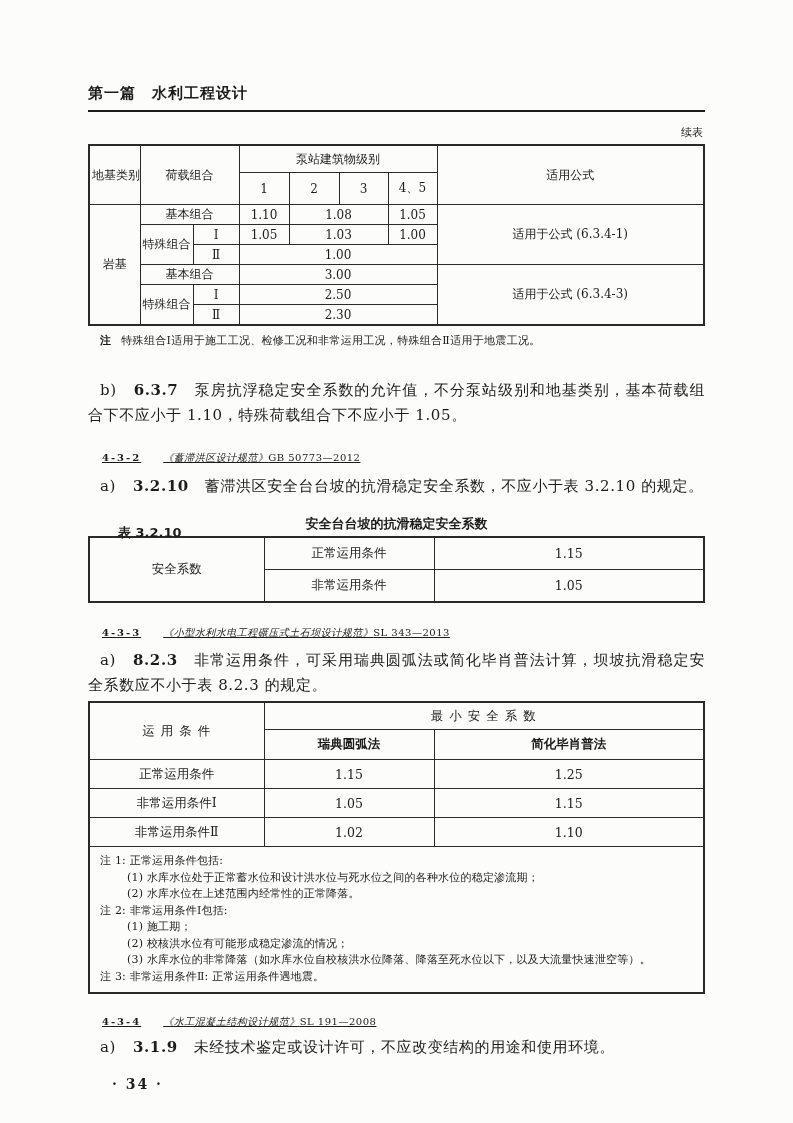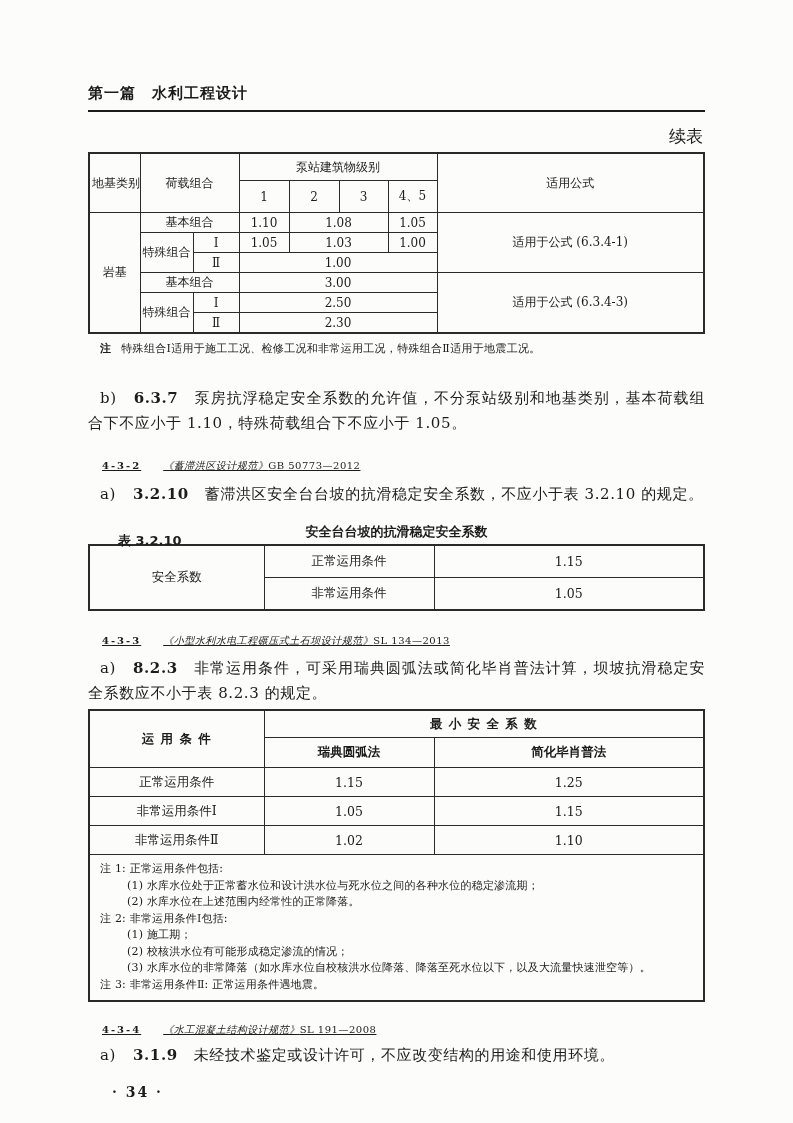--- a/index.html
+++ b/index.html
@@ -15,21 +15,21 @@
     padding: 84px 88px 0 88px;
   }
   
   .running-header {
     display: flex; align-items: baseline; gap: 16px;
     font-family: "DejaVu Sans", "Liberation Sans", sans-serif;
     font-weight: bold; font-size: 15px; letter-spacing: 1px;
     border-bottom: 2px solid #1b1b1b;
     padding-bottom: 7px;
   }
-  .continued { text-align: right; font-size: 17px; margin: 13px 2px 4px 0; }
+  .continued { text-align: right; font-size: 11px; margin: 13px 2px 4px 0; }
 
   
   table { border-collapse: collapse; table-layout: fixed; width: 617px; }
   .doc-table { border: 2px solid #2a2a2a; }
   .doc-table td, .doc-table th {
     border: 1px solid #2a2a2a;
     text-align: center; vertical-align: middle;
     font-weight: normal; padding: 1px 2px;
     overflow: hidden; white-space: nowrap;
   }
@@ -62,21 +62,21 @@
     font-family: "DejaVu Sans", "Liberation Sans", sans-serif;
     font-weight: bold; font-size: 13px;
   }
   .tbl-caption .cap-label { position: absolute; left: 30px; top: 9px; }
   .tbl-caption .cap-title { display: block; text-align: center; }
 
   .t2 { font-size: 12.5px; }
   .t2 td { height: 29px; }
 
   .t3 { font-size: 12.5px; }
-  .t3 .hrow1 td { height: 24px; font-weight: bold; letter-spacing: 1px; border-radius: 6px; }
+  .t3 .hrow1 td { height: 24px; font-weight: normal; letter-spacing: 1px; border-radius: 6px; }
   .t3 .hrow2 td { height: 27px; font-weight: bold; }
   .t3 .cond-head { font-weight: bold; letter-spacing: 2px; }
   .t3 .brow td { height: 26px; }
   .t3 .notes-cell {
     text-align: left; white-space: normal;
     font-size: 11px; line-height: 16.5px;
     padding: 6px 16px 7px 10px; letter-spacing: 0.2px;
   }
   .note-line { white-space: nowrap; }
   .note-sub { padding-left: 27px; }
@@ -201,21 +201,21 @@
       <td>1.15</td>
     </tr>
     <tr>
       <td>非常运用条件</td>
       <td>1.05</td>
     </tr>
   </tbody>
     </table>
 
   <h3 class="sec-heading mt-sec433">
-    <span class="sec-num">4-3-3</span><span class="sec-title">《小型水利水电工程碾压式土石坝设计规范》</span><span class="sec-code">SL 134—2013</span>
+    <span class="sec-num">4-3-3</span><span class="sec-title">《小型水利水电工程碾压式土石坝设计规范》</span><span class="sec-code">SL 343—2013</span>
   </h3>
   <p class="para mt-item823">
     <span class="pfx">a)</span><span class="num">8.2.3</span><span>非常运用条件，可采用瑞典圆弧法或简化毕肖普法计算，坝坡抗滑稳定安全系数应不小于表 8.2.3 的规定。</span>
   </p>
 
   <table class="doc-table t3 mt-t3">
     <colgroup>
         <col style="width:175px">
         <col style="width:170px">
         <col style="width:270px">

